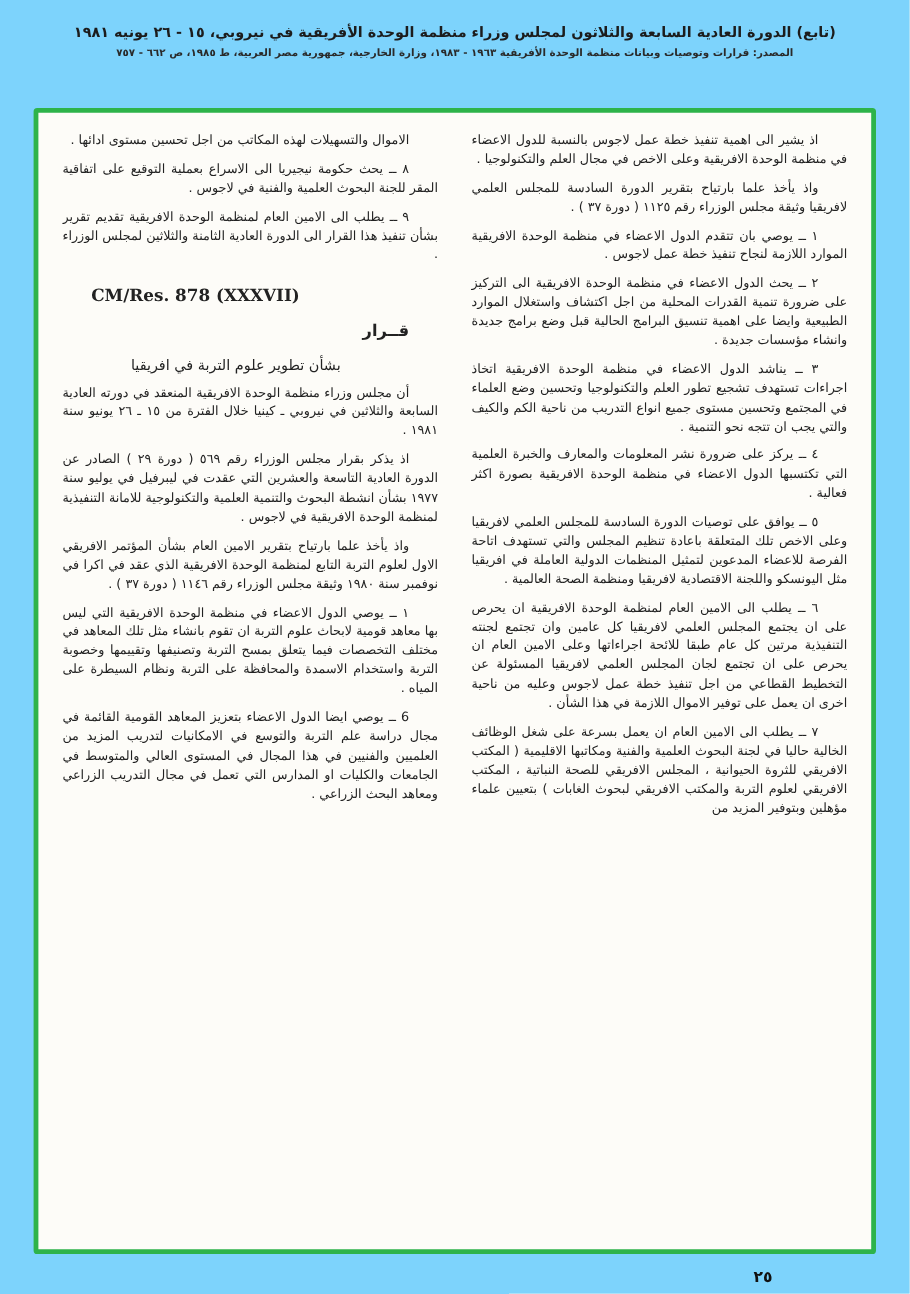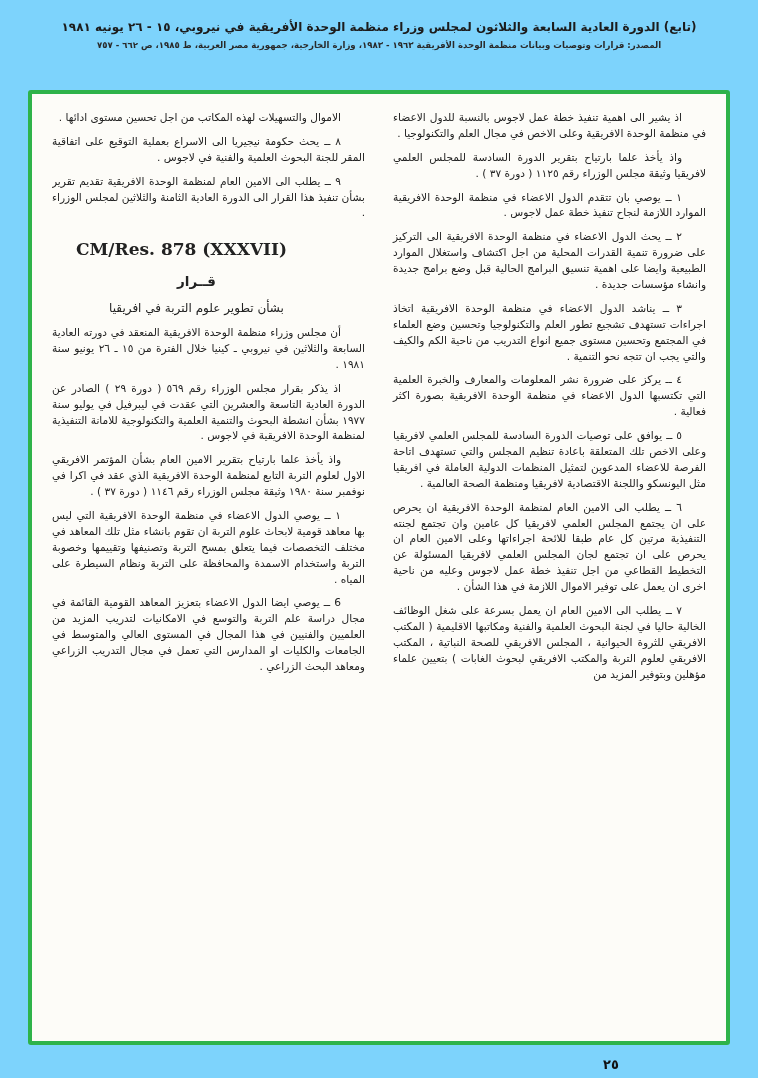--- a/index.html
+++ b/index.html
@@ -56,43 +56,42 @@
   }
   .col p {
     margin-bottom:8px;
     text-indent:24px;
   }
   .res-id {
     direction:ltr;
     text-align:left;
     font-family:"DejaVu Serif", serif;
     font-weight:bold;
-    font-size:17px;
+    font-size:14px;
     margin:16px 0 12px 0;
     text-indent:0;
   }
   .heading {
-    text-align:center;
     font-weight:bold;
     font-size:13.5px;
     letter-spacing:1px;
     margin:4px 0 8px 0;
     text-indent:0;
   }
   .subheading {
     text-align:center;
     font-weight:normal;
     font-size:12px;
     margin:0 0 12px 0;
     text-indent:0;
   }
   .page-number {
     position:absolute;
     bottom:6px;
-    left:603px;
+    left:628px;
     font-size:13px;
     font-weight:bold;
     color:#111;
   }
 </style>
 </head>
 <body>
 
 <div class="page">
 

